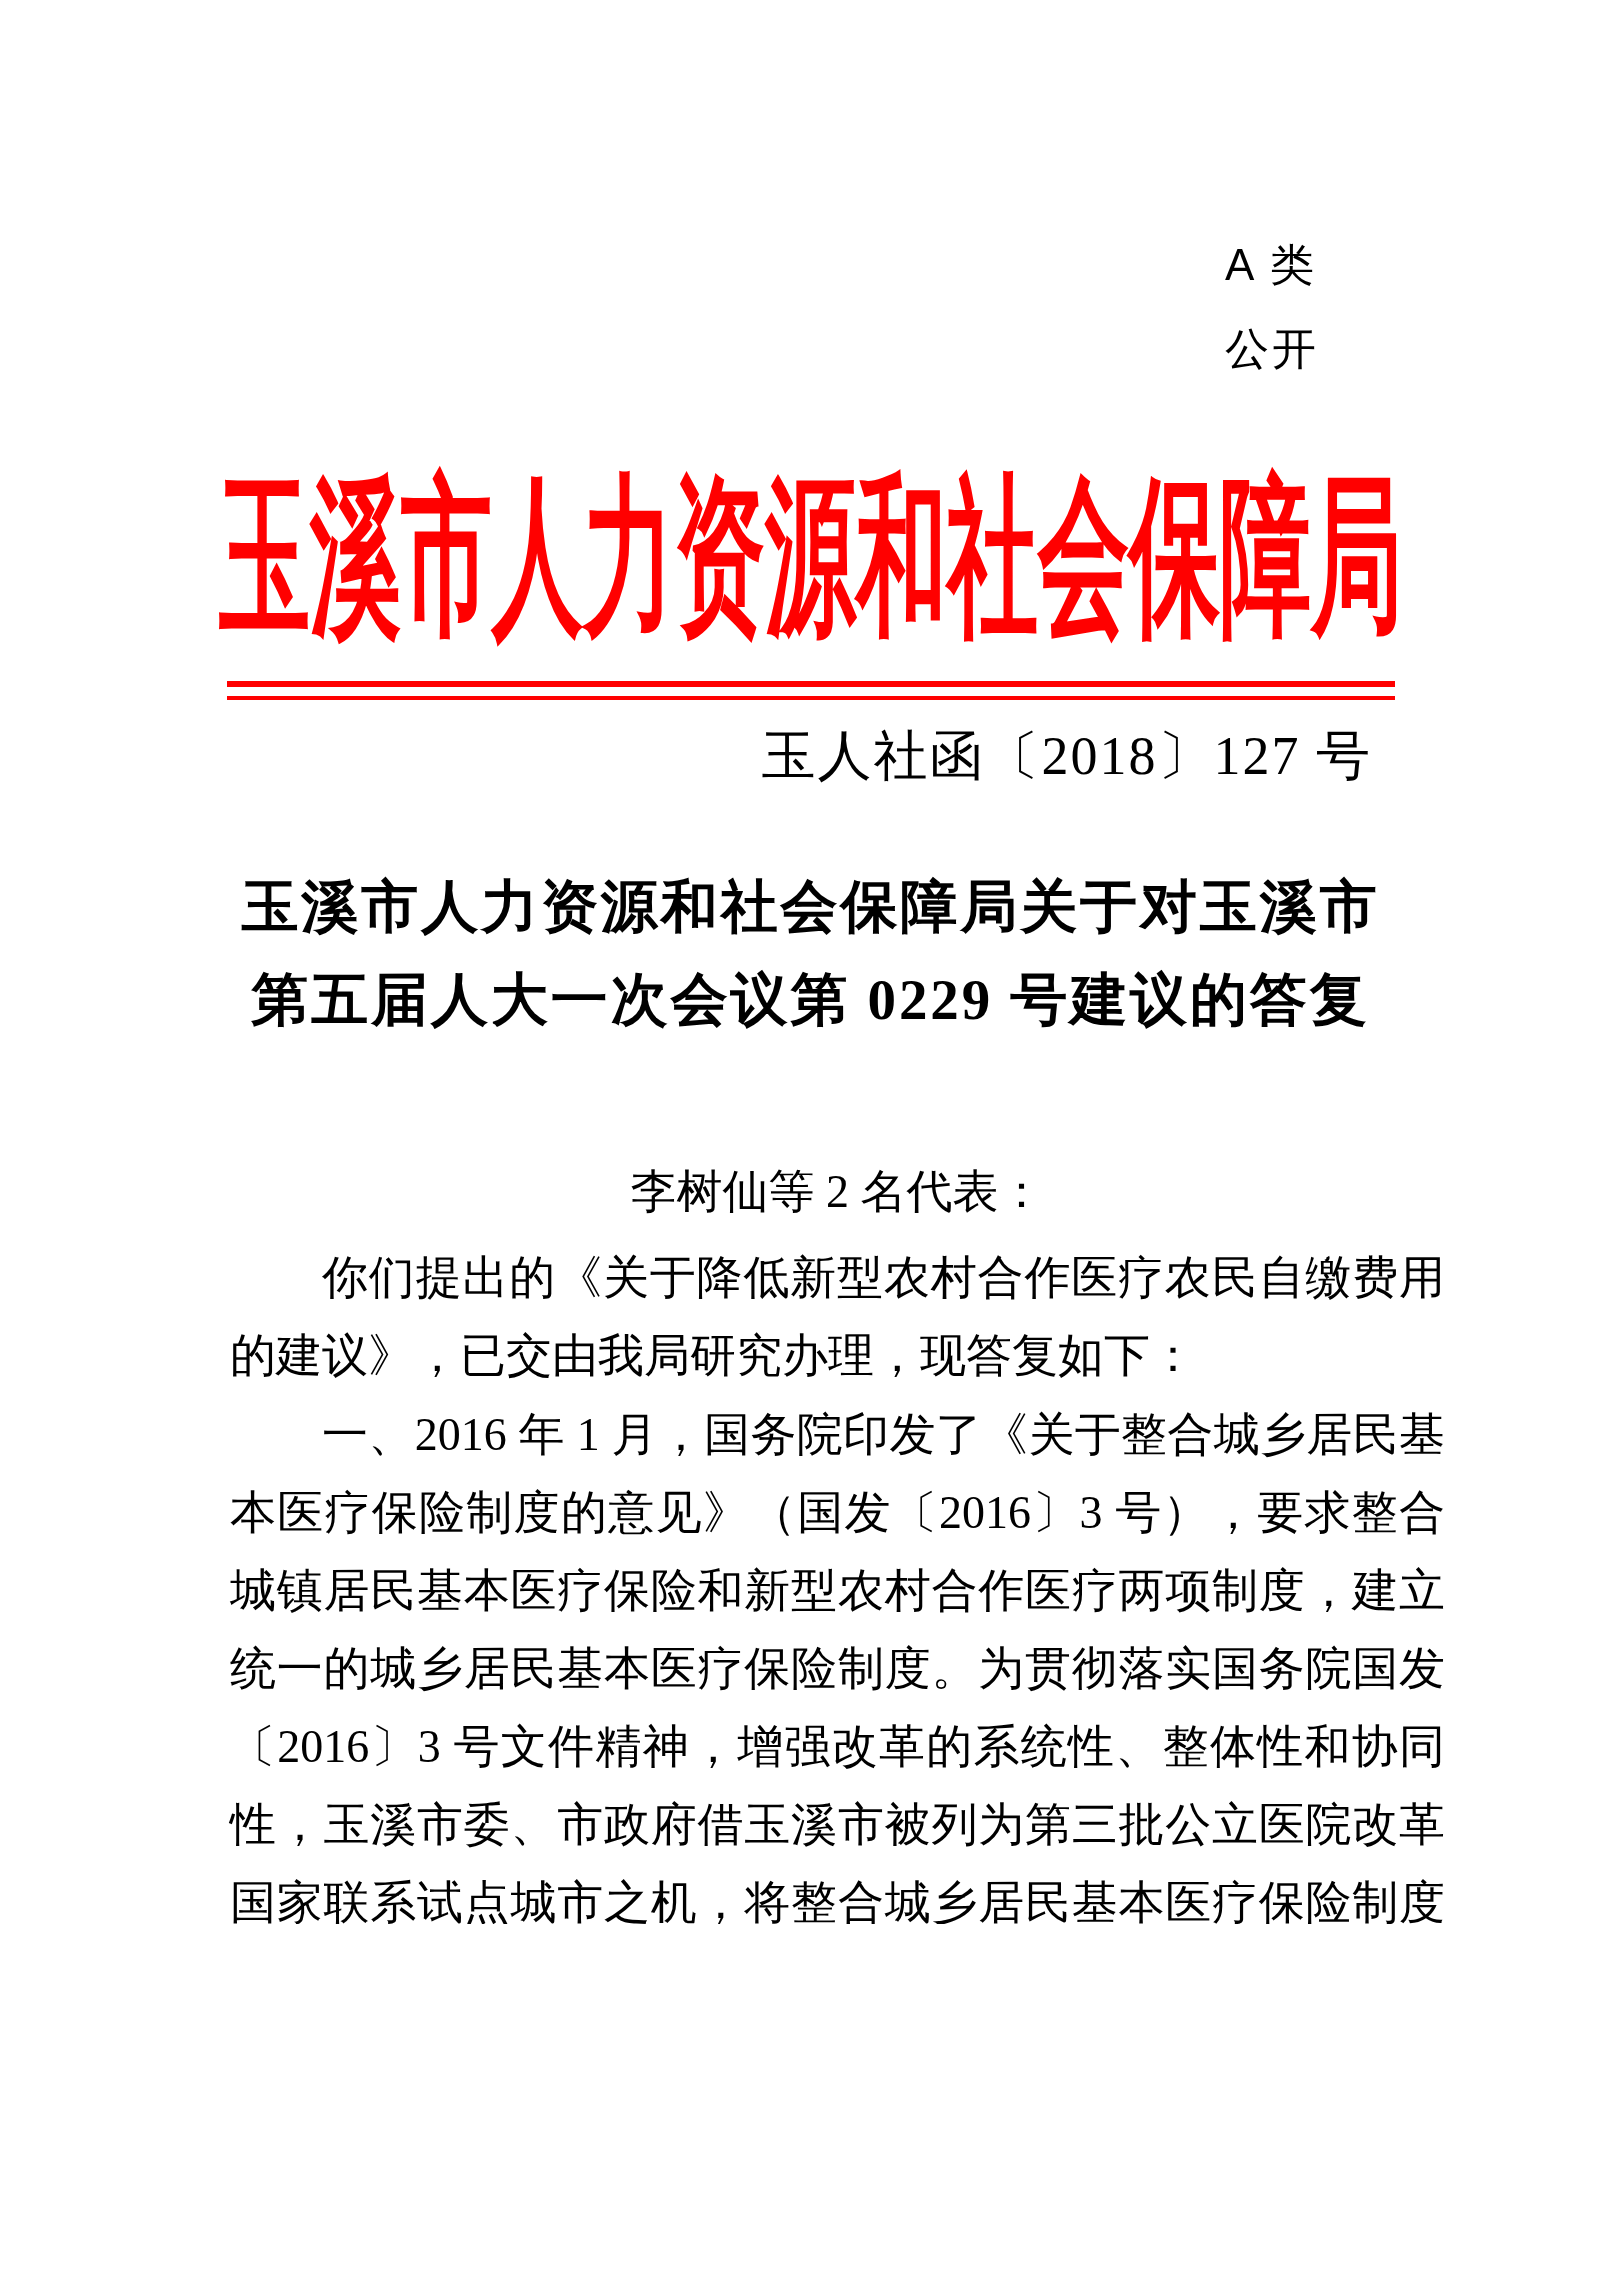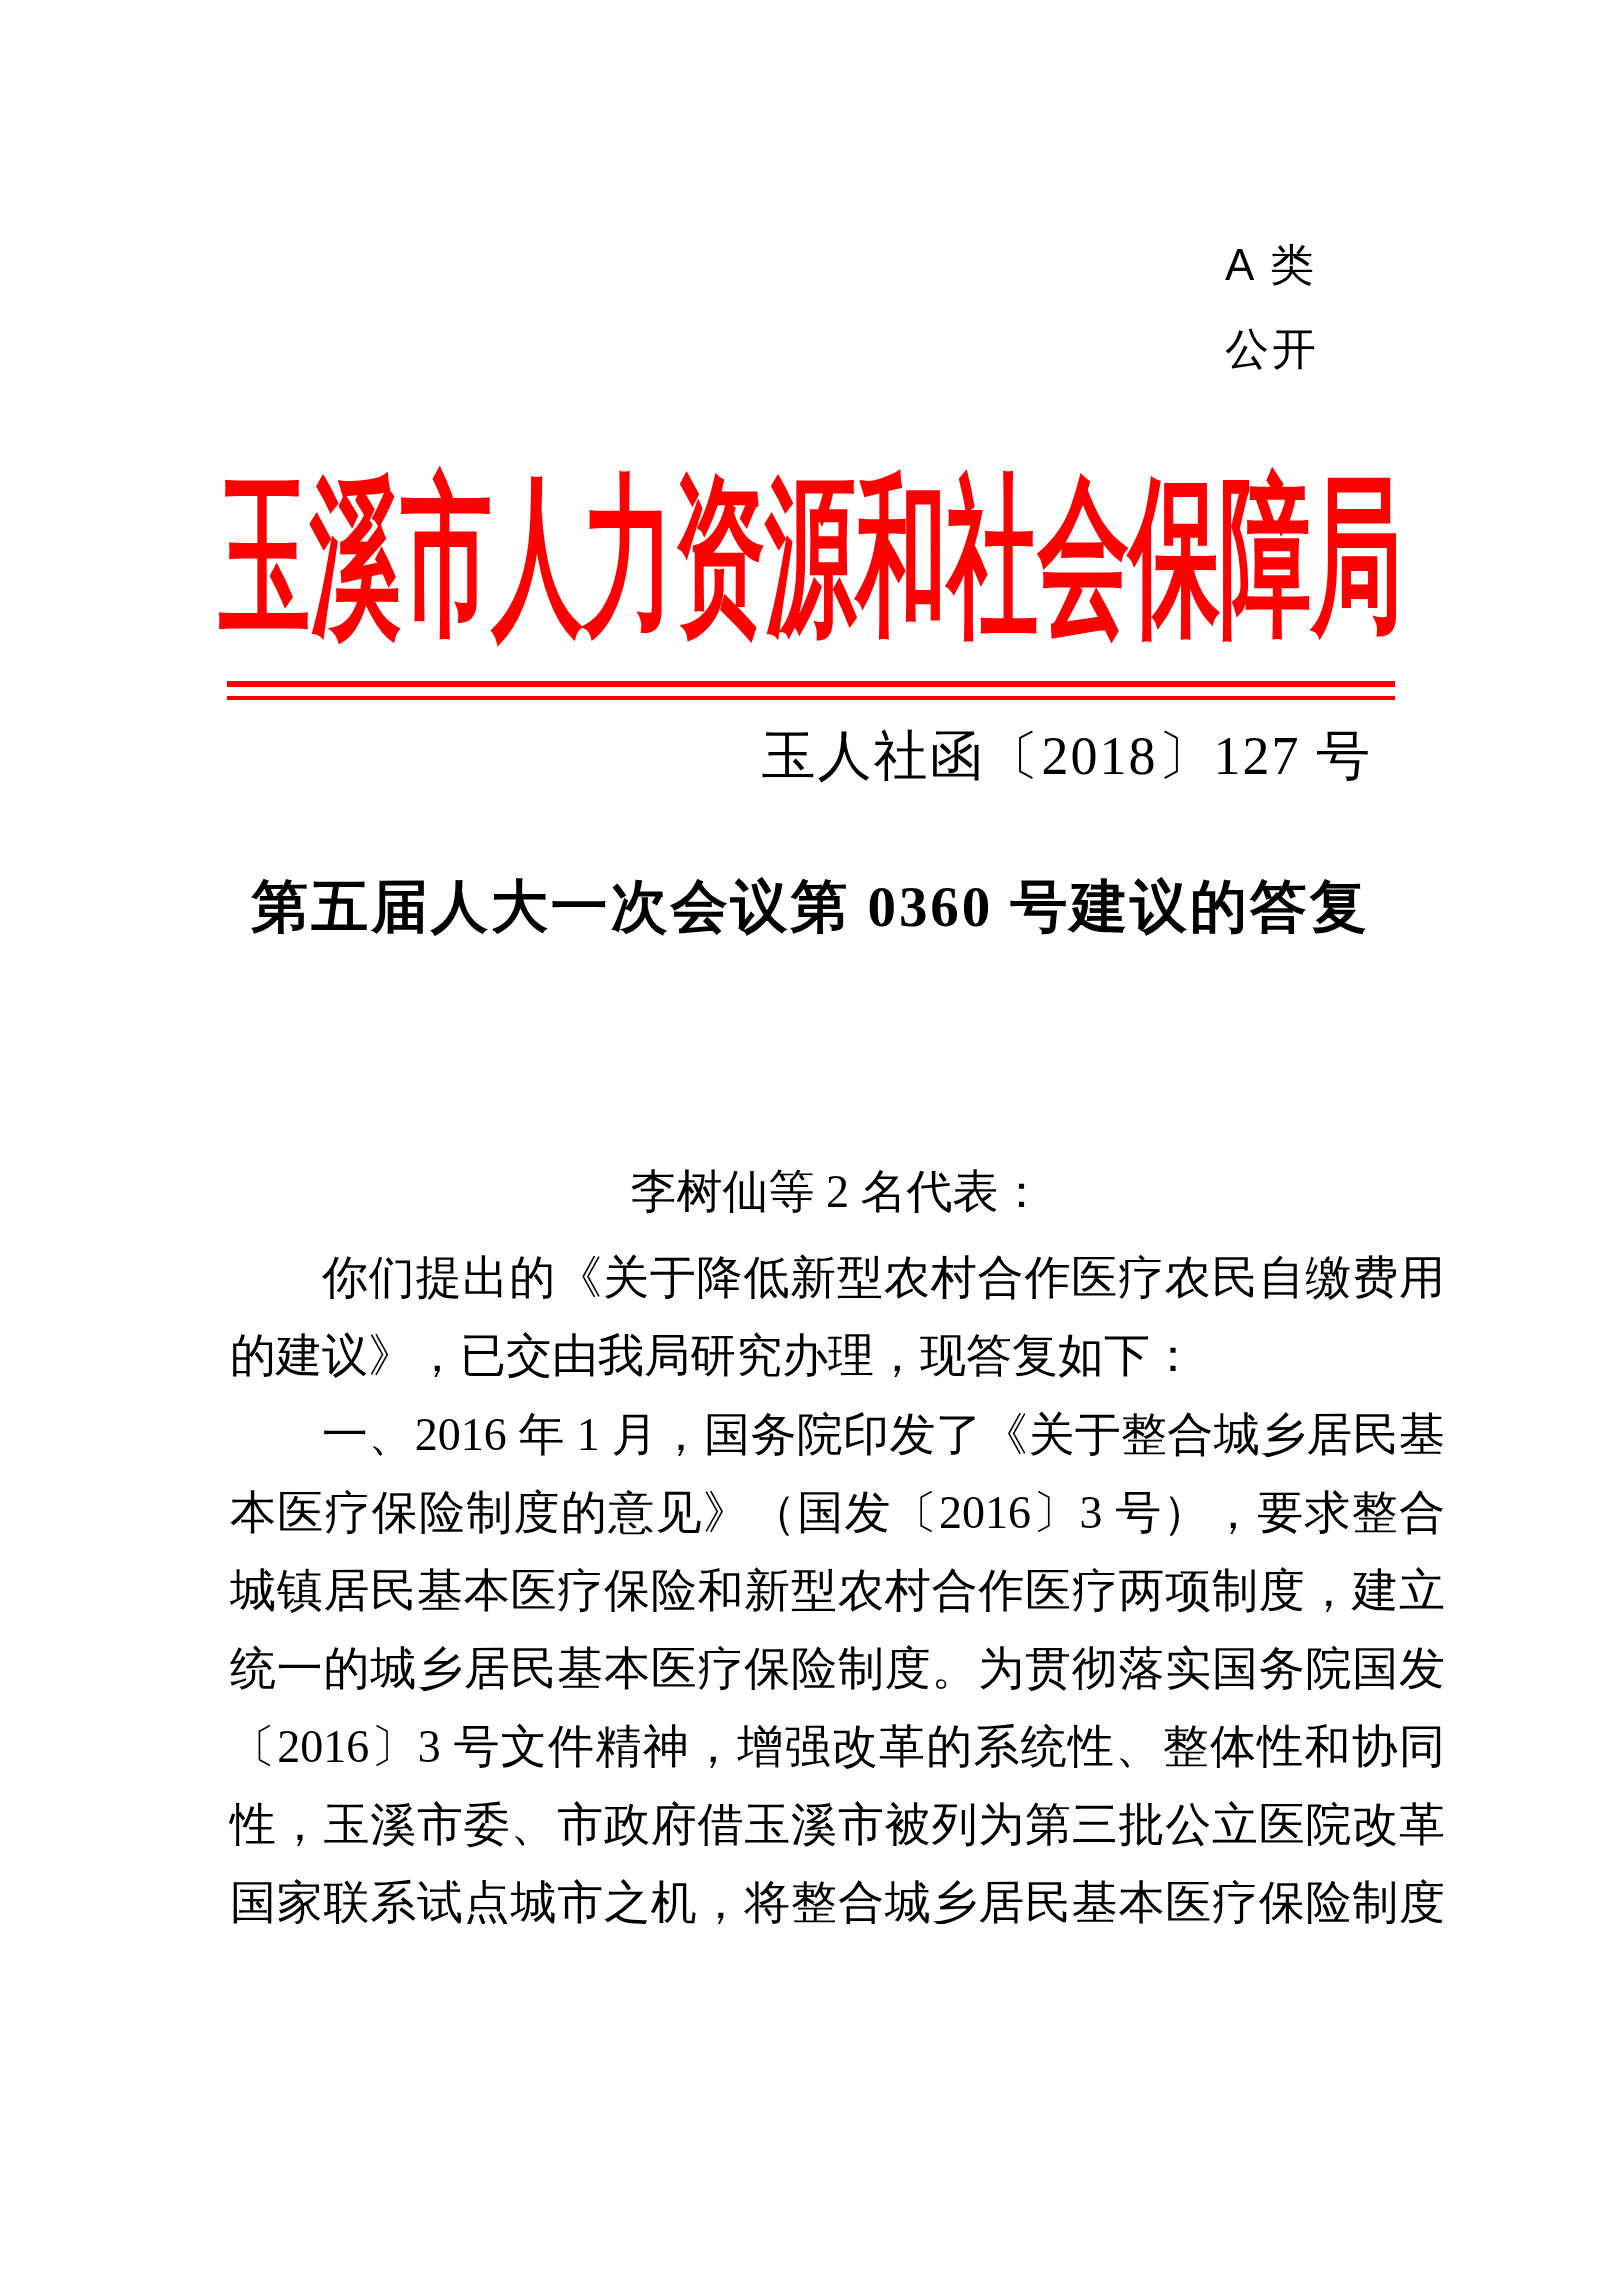--- a/index.html
+++ b/index.html
@@ -126,21 +126,22 @@
 
   <div class="rule-top">
     <div class="line-a"></div>
     <div class="line-gap"></div>
     <div class="line-b"></div>
   </div>
 
   <div class="doc-number">玉人社函〔2018〕127 号</div>
 
   <div class="doc-title">
-    <div>第五届人大一次会议第 0360 号建议的答复</div>
+    <div>玉溪市人力资源和社会保障局关于对玉溪市</div>
+    <div>第五届人大一次会议第 0229 号建议的答复</div>
   </div>
 
   <div class="body-text salutation">李树仙等 2 名代表：</div>
 
   <div class="body-text para para-1">你们提出的《关于降低新型农村合作医疗农民自缴费用的建议》，已交由我局研究办理，现答复如下：</div>
 
   <div class="body-text para para-2">一、2016 年 1 月，国务院印发了《关于整合城乡居民基本医疗保险制度的意见》（国发〔2016〕3 号），要求整合城镇居民基本医疗保险和新型农村合作医疗两项制度，建立统一的城乡居民基本医疗保险制度。为贯彻落实国务院国发〔2016〕3 号文件精神，增强改革的系统性、整体性和协同性，玉溪市委、市政府借玉溪市被列为第三批公立医院改革国家联系试点城市之机，将整合城乡居民基本医疗保险制度列为玉溪市公立医院综合改革的一项重要内容，于 2016 年 1 月全面启动整合</div>
 
   <div class="rule-bottom">
     <div class="line-a"></div>

